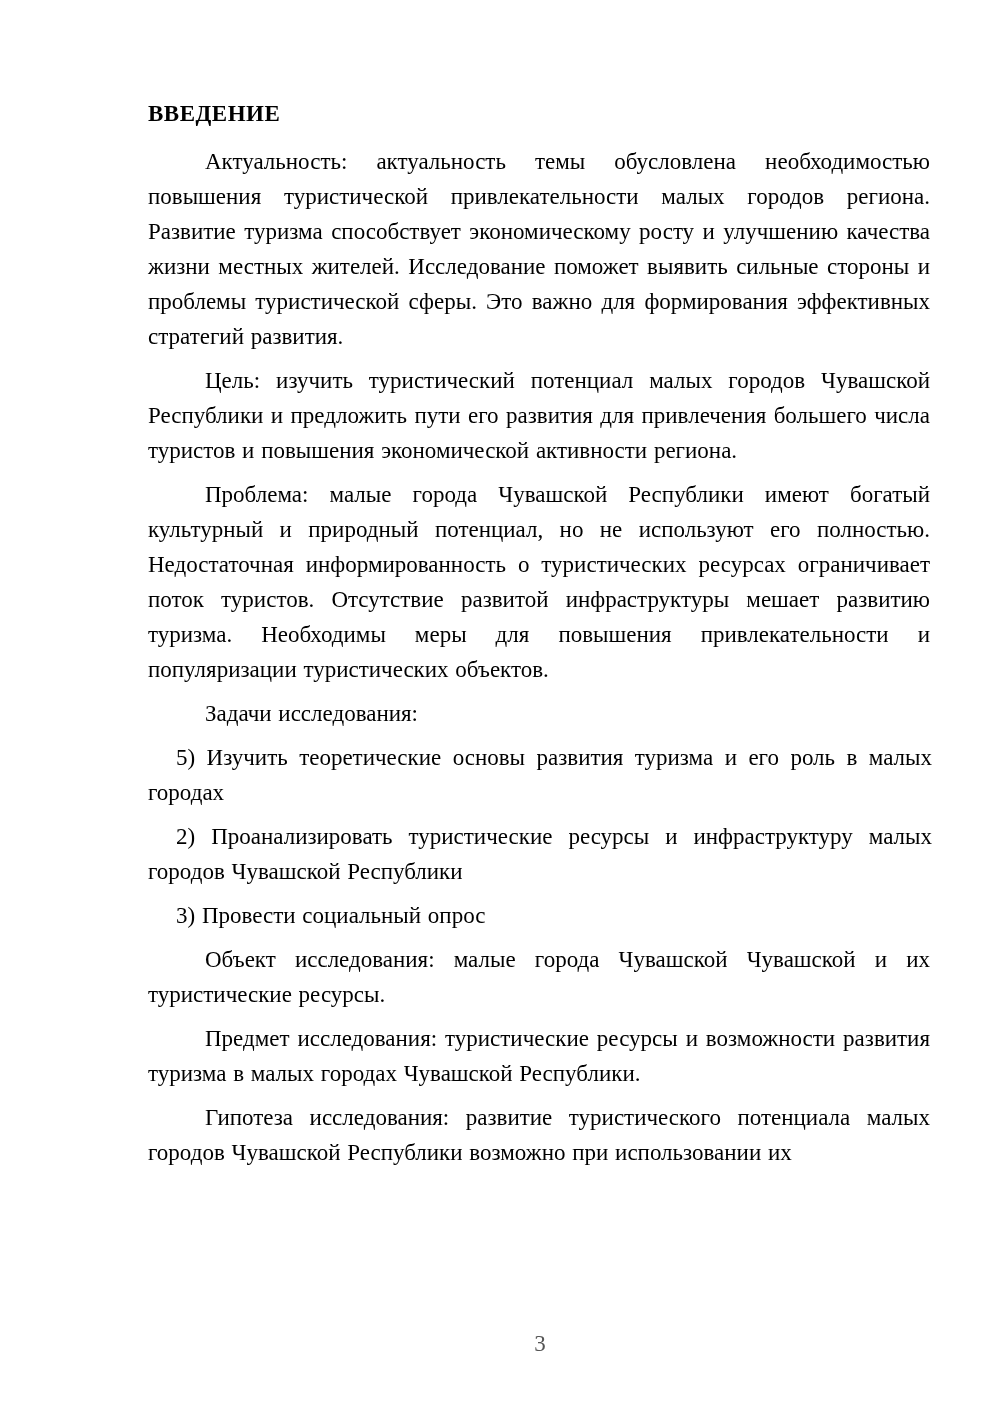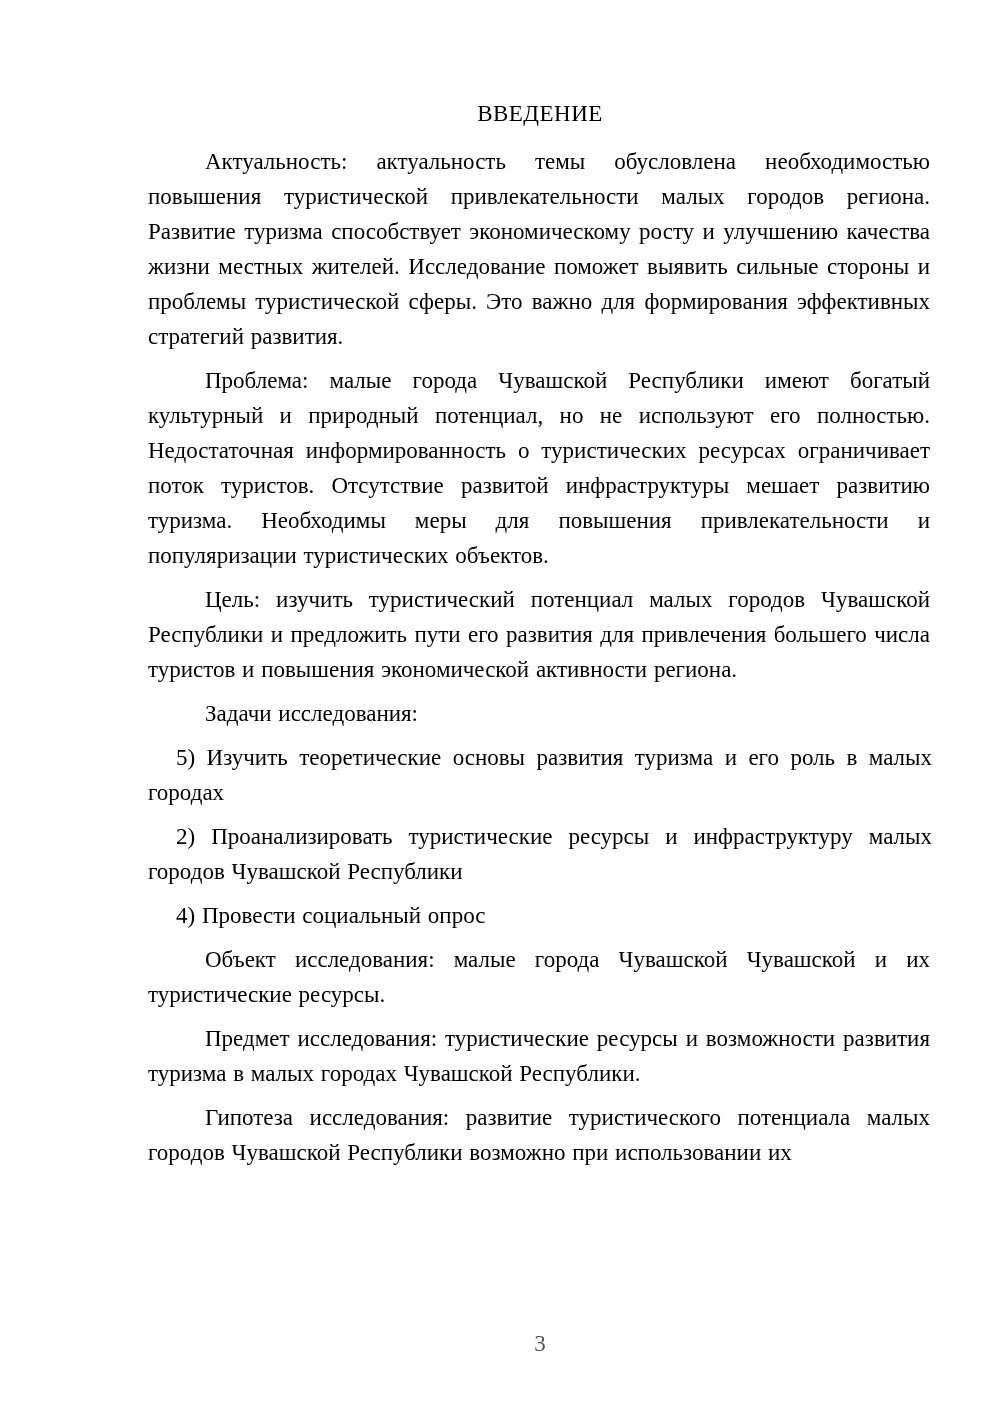--- a/index.html
+++ b/index.html
@@ -16,22 +16,21 @@
     box-sizing: border-box;
     padding: 96px 68px 0 148px;
     font-family: "Liberation Serif", "DejaVu Serif", serif;
     font-size: 23px;
     line-height: 35px;
     color: #000000;
     overflow: hidden;
   }
   .doc-title {
     font-size: 23px;
-    font-weight: normal;
-    text-align: center;
+    font-weight: bold;
     letter-spacing: 0.5px;
     margin: 0 0 13px 0;
   }
   .para {
     margin: 0 2px 9px 0;
     text-align: justify;
     text-indent: 57px;
     word-spacing: 1px;
   }
   .task {
@@ -52,32 +51,32 @@
 </style>
 </head>
 <body>
 
 <div class="page">
 
   <h1 class="doc-title">ВВЕДЕНИЕ</h1>
 
   <p class="para">Актуальность: актуальность темы обусловлена необходимостью повышения туристической привлекательности малых городов региона. Развитие туризма способствует экономическому росту и улучшению качества жизни местных жителей. Исследование поможет выявить сильные стороны и проблемы туристической сферы. Это важно для формирования эффективных стратегий развития.</p>
 
+  <p class="para">Цель: изучить туристический потенциал малых городов Чувашской Республики и предложить пути его развития для привлечения большего числа туристов и повышения экономической активности региона.</p>
+
   <p class="para">Проблема: малые города Чувашской Республики имеют богатый культурный и природный потенциал, но не используют его полностью. Недостаточная информированность о туристических ресурсах ограничивает поток туристов. Отсутствие развитой инфраструктуры мешает развитию туризма. Необходимы меры для повышения привлекательности и популяризации туристических объектов.</p>
-
-  <p class="para">Цель: изучить туристический потенциал малых городов Чувашской Республики и предложить пути его развития для привлечения большего числа туристов и повышения экономической активности региона.</p>
 
   <p class="para">Задачи исследования:</p>
 
   <p class="task">5) Изучить теоретические основы развития туризма и его роль в малых городах</p>
 
   <p class="task">2) Проанализировать туристические ресурсы и инфраструктуру малых городов Чувашской Республики</p>
 
 
-  <p class="task">4) Провести социальный опрос</p>
+  <p class="task">3) Провести социальный опрос</p>
 
 
   <p class="para">Объект исследования: малые города Чувашской Чувашской и их туристические ресурсы.</p>
 
   <p class="para">Предмет исследования: туристические ресурсы и возможности развития туризма в малых городах Чувашской Республики.</p>
 
   <p class="para">Гипотеза исследования: развитие туристического потенциала малых городов Чувашской Республики возможно при использовании их</p>
 
   <div class="page-number">3</div>
 

